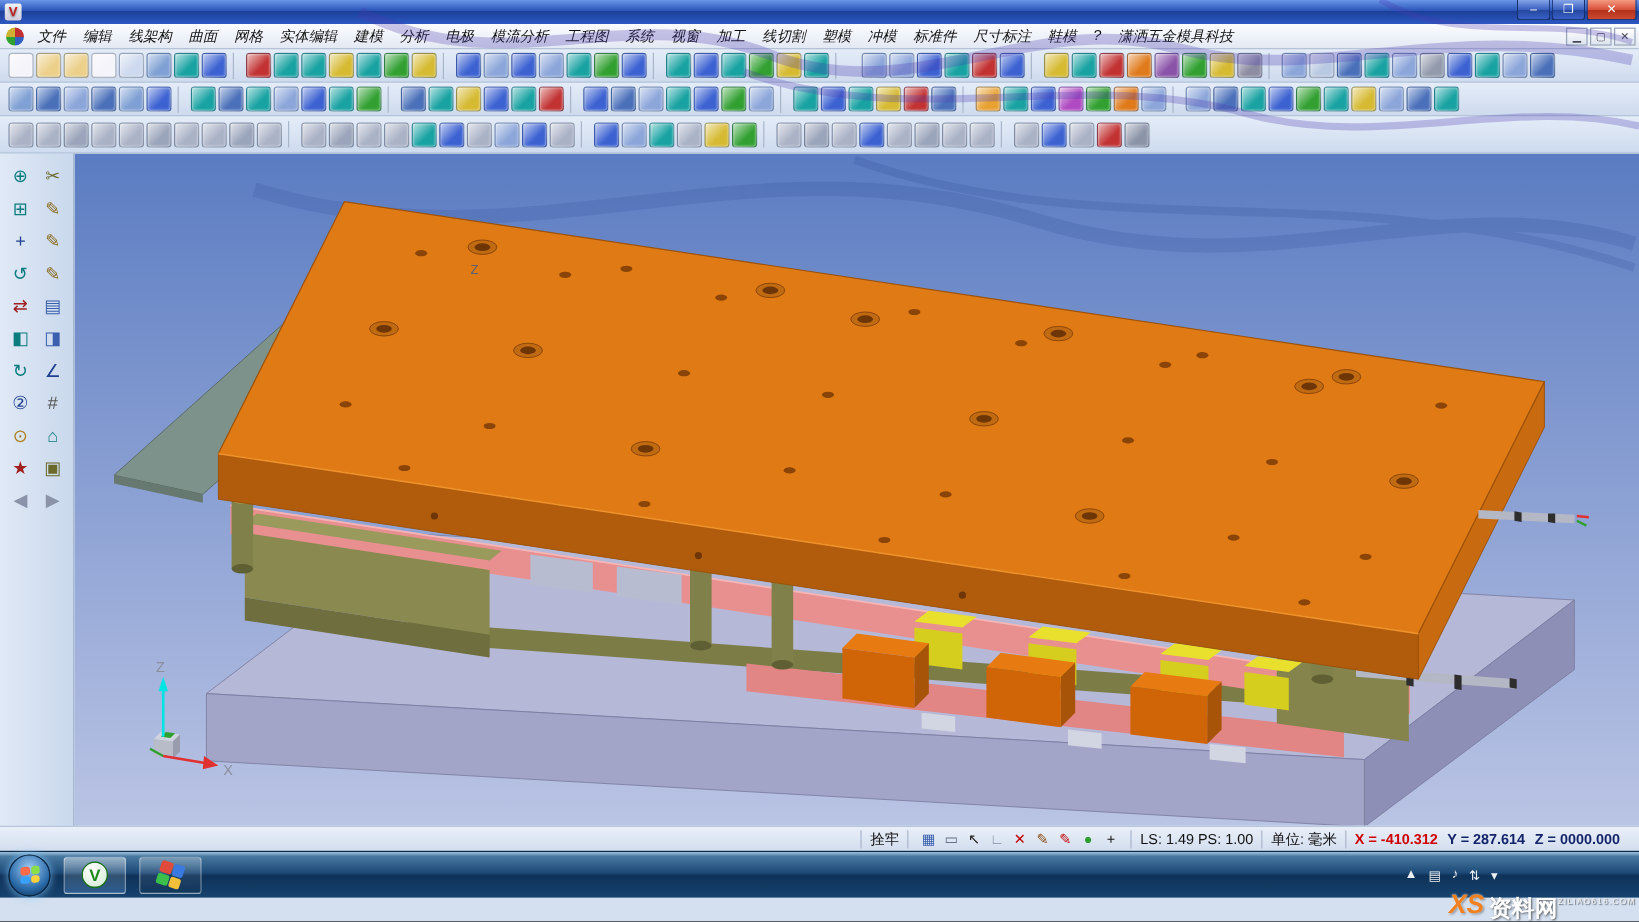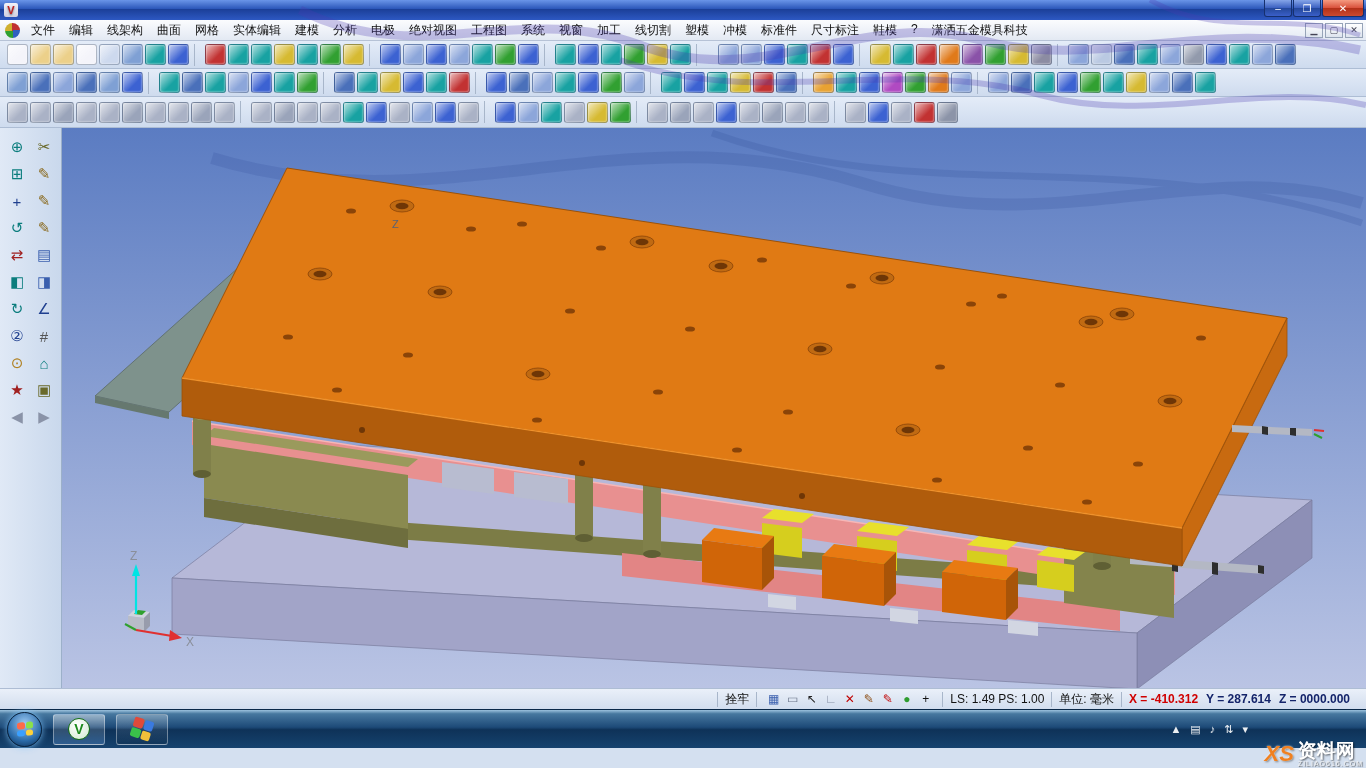--- a/index.html
+++ b/index.html
@@ -9,21 +9,21 @@
 
 .titlebar{height:20px;background:linear-gradient(#6a95e8,#2a55b8 45%,#1b3f98 46%,#2d58c2);display:flex;align-items:center;color:#fff;font-size:12px;padding-left:4px;position:relative;text-shadow:0 1px 2px rgba(0,0,0,.55);}
 .title-logo{width:14px;height:14px;background:linear-gradient(#f2f2f8,#cfcfe0);border-radius:2px;color:#c02020;font-weight:bold;font-size:11px;display:flex;align-items:center;justify-content:center;margin-right:5px;flex:0 0 auto;}
 .win-controls{position:absolute;right:2px;top:0;display:flex;height:17px;}
 .win-btn{width:28px;height:17px;display:flex;align-items:center;justify-content:center;color:#fff;font-size:10px;background:linear-gradient(#85a5e8,#3a5fc0 50%,#24489a 51%,#3a5fc8);border:1px solid #16306e;border-top:none;border-radius:0 0 3px 3px;margin-left:1px;text-shadow:none;}
 .win-btn.close{width:42px;background:linear-gradient(#f49a80,#d8503a 50%,#b23018 51%,#cc4a30);}
 
 
 .menubar{height:21px;background:linear-gradient(#fbfcfe,#e3e9f3);border-bottom:1px solid #b6c2d6;display:flex;align-items:center;font-size:12px;padding-left:3px;position:relative;color:#111;}
 .menu-logo{width:15px;height:15px;margin:0 4px 0 2px;background:conic-gradient(#c03030 0 25%,#3060c0 0 50%,#30a030 0 75%,#d0b030 0);border-radius:50%;flex:0 0 auto;}
-.menu-item{padding:2px 7px;white-space:nowrap;}
+.menu-item{padding:2px 7px;white-space:nowrap;font-style:italic;}
 .mdi-controls{position:absolute;right:3px;display:flex;gap:2px;}
 .mdi-btn{width:18px;height:15px;border:1px solid #97a4b8;background:linear-gradient(#ffffff,#dde4ee);font-size:9px;display:flex;align-items:center;justify-content:center;color:#445;}
 
 
 .toolbar{background:linear-gradient(#e4ecf8,#cedbee);border-bottom:1px solid #adbdd4;display:flex;align-items:center;padding-left:6px;overflow:hidden;}
 #toolbar1{height:28px;}#toolbar2{height:28px;}#toolbar3{height:31px;}
 .tb-icon{width:21px;height:21px;flex:0 0 auto;border-radius:3px;margin:0 1px;border:1px solid rgba(55,75,105,.38);box-shadow:inset 0 0 2px rgba(255,255,255,.85);}
 .tb-sep{width:7px;height:22px;border-left:1px solid #a8b6ca;margin:0 3px 0 4px;flex:0 0 auto;}
 .tb-sep.wide{width:18px;}
 
@@ -64,21 +64,21 @@
 .task-btn.active{background:linear-gradient(rgba(255,255,255,.45),rgba(255,255,255,.15) 50%,rgba(120,180,255,.25));}
 .visi-logo{width:22px;height:22px;border-radius:50%;background:radial-gradient(circle at 40% 32%,#ffffff,#cfe8cf);color:#1d8a1d;font-weight:bold;display:flex;align-items:center;justify-content:center;font-size:14px;border:1px solid #157015;}
 .pin-logo{width:20px;height:20px;display:grid;grid-template-columns:1fr 1fr;gap:1px;transform:rotate(18deg);}
 .pin-logo i{border-radius:2px;display:block;}
 .tray{margin-left:auto;display:flex;align-items:center;gap:9px;color:#fff;font-size:11px;padding-right:118px;}
 .tray-icon{opacity:.92;}
 
 
 .watermark{position:absolute;right:3px;bottom:1px;display:flex;align-items:flex-end;gap:4px;z-index:20;}
 .wm-logo{color:#f08020;font-style:italic;font-weight:bold;font-size:22px;text-shadow:0 0 2px #fff,1px 1px 2px rgba(0,0,0,.5);}
-.wm-col{display:flex;flex-direction:column;line-height:1;}
+.wm-col{display:flex;line-height:1;}
 .wm-text{color:#fff;font-size:19px;font-weight:bold;text-shadow:1px 1px 2px rgba(0,0,0,.6);}
 .wm-domain{color:#f0f0f0;font-size:7px;letter-spacing:1px;text-shadow:1px 1px 1px rgba(0,0,0,.6);}
 </style>
 </head>
 <body>
 
 <div id="app">
 
   <div class="titlebar">
     <span class="title-logo">V</span>
@@ -94,21 +94,21 @@
     <div id="menu-items" style="display:flex">
         <div class="menu-item">文件</div>
         <div class="menu-item">编辑</div>
         <div class="menu-item">线架构</div>
         <div class="menu-item">曲面</div>
         <div class="menu-item">网格</div>
         <div class="menu-item">实体编辑</div>
         <div class="menu-item">建模</div>
         <div class="menu-item">分析</div>
         <div class="menu-item">电极</div>
-        <div class="menu-item">绝对视图</div>
+        <div class="menu-item">模流分析</div>
         <div class="menu-item">工程图</div>
         <div class="menu-item">系统</div>
         <div class="menu-item">视窗</div>
         <div class="menu-item">加工</div>
         <div class="menu-item">线切割</div>
         <div class="menu-item">塑模</div>
         <div class="menu-item">冲模</div>
         <div class="menu-item">标准件</div>
         <div class="menu-item">尺寸标注</div>
         <div class="menu-item">鞋模</div>

